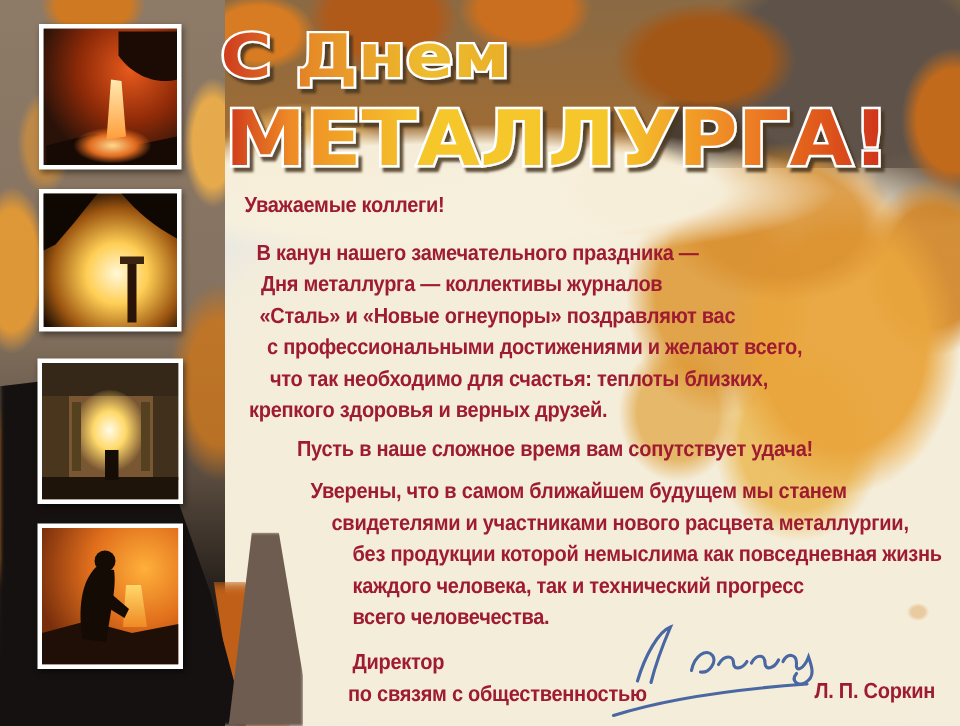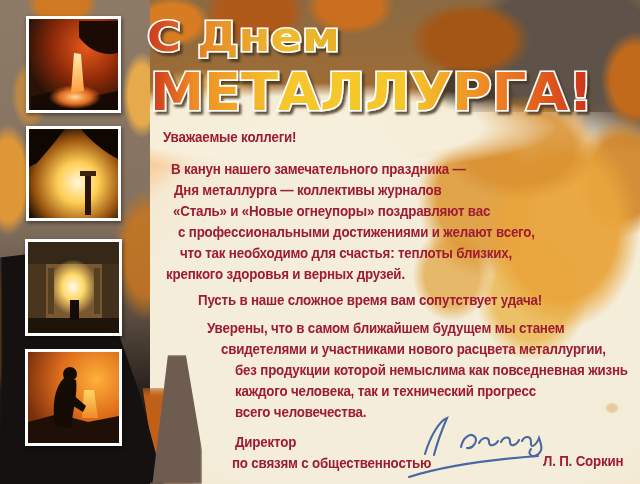--- a/index.html
+++ b/index.html
@@ -1,17 +1,17 @@
 <!DOCTYPE html>
 <html><head>
 <meta charset="utf-8">
 <style>
   html,body{margin:0;padding:0;background:#222;}
   .card{position:relative;width:640px;height:484px;overflow:hidden;
-        font-family:"Liberation Sans",sans-serif;background:#fdba74;}
+        font-family:"Liberation Sans",sans-serif;background:#e5e5e5;}
   .abs{position:absolute;}
 
   
   .topwash{inset:0;
     background:linear-gradient(180deg,#8a6a44 0px,#a06c33 95px,rgba(160,108,51,0) 150px);}
   .topdark{left:430px;top:0;width:210px;height:160px;
     background-image:
       radial-gradient(150px 110px at 140px 45px,#5f5349 0 55%,rgba(95,83,73,0) 70%),
       radial-gradient(90px 70px at 60px 95px,#4a3e33 0 50%,rgba(74,62,51,0) 66%),
       radial-gradient(70px 50px at 190px 120px,#6b5b4c 0 50%,rgba(107,91,76,0) 66%);}

